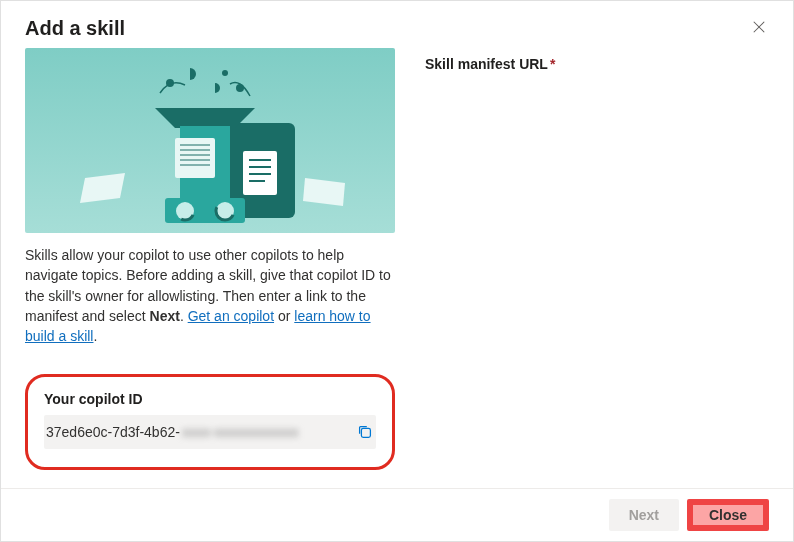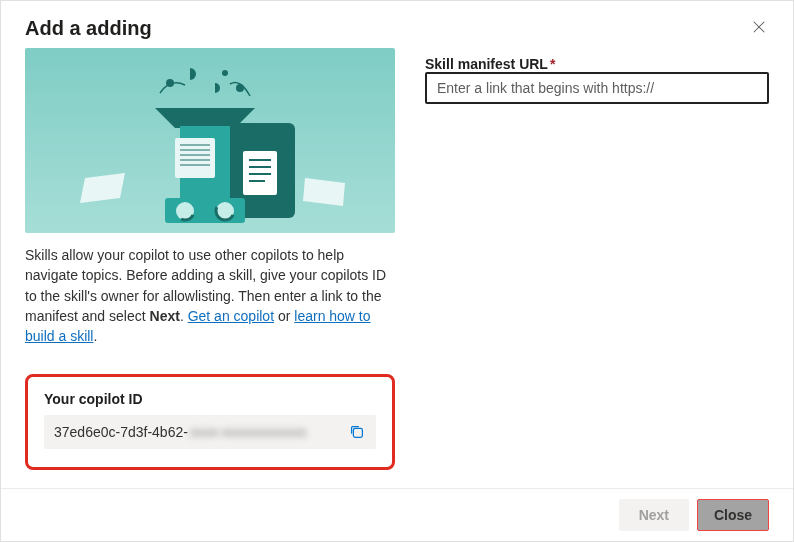--- a/index.html
+++ b/index.html
@@ -26,29 +26,29 @@
     overflow: hidden;
     border-radius: 2px;
     margin-bottom: 12px;
   }
   .illustration svg { position: absolute; inset: 0; }
   .desc { font-size: 14px; line-height: 1.45; color: #323130; margin-bottom: 28px; }
   .desc a { color: #106ebe; text-decoration: underline; }
   .desc .bold { font-weight: 600; }
   .highlight-box {
     border: 3px solid #e02b20;
-    border-radius: 8px;
+    border-radius: 20px;
     padding: 14px 16px 18px;
     margin-bottom: 8px;
   }
   .copilot-label { font-size: 14px; font-weight: 600; margin-bottom: 8px; color: #201f1e; }
   .id-row {
     background: #f3f2f1;
     border-radius: 2px;
-    padding: 8px 10px;
+    padding: 8px 2px;
     display: flex; align-items: center; justify-content: space-between;
     font-size: 14px;
     color: #323130;
   }
   .id-blur { filter: blur(3px); color: #8a8a8a; margin-left: 2px; }
   .copy-icon { width: 18px; height: 18px; color: #0078d4; cursor: pointer; flex-shrink: 0; }
   .field-label { font-size: 14px; font-weight: 600; margin-bottom: 0; color: #201f1e; }
   .req { color: #a4262c; margin-left: 2px; }
   .url-input {
     width: 100%;
@@ -79,30 +79,30 @@
     cursor: pointer;
     font-weight: 600;
   }
   .btn-next {
     background: #f3f2f1;
     border: none;
     color: #a19f9d;
     cursor: default;
   }
   .btn-close {
-    background: #a3a3a3;
-    border: 1px solid #ef4444;
+    background: #fca5a5;
+    border: 6px solid #ef4444;
     color: #323130;
   }
 </style>
 </head>
 <body>
 
 <div class="header">
-  <h1>Add a adding</h1>
+  <h1>Add a skill</h1>
   <div class="close-x">
     <svg viewBox="0 0 16 16" width="14" height="14" stroke="currentColor" stroke-width="1.2" fill="none">
       <line x1="2" y1="2" x2="14" y2="14"></line>
         <line x1="14" y1="2" x2="2" y2="14"></line>
     </svg>
   </div>
 </div>
 
 <div class="body">
   <div class="left">
@@ -137,21 +137,21 @@
         <circle cx="200" cy="25" r="3" fill="#1a6d66"></circle>
         <circle cx="215" cy="40" r="4" fill="#1a6d66"></circle>
         <path d="M165 20 a6 6 0 1 1 0 12 l0 -6 z" fill="#1a6d66"></path>
         <path d="M190 35 a5 5 0 1 1 0 10 l0 -5 z" fill="#1a6d66"></path>
         <path d="M135 45 q10 -15 25 -8" stroke="#1a6d66" stroke-width="1.5" fill="none"></path>
         <path d="M225 48 q-10 -18 -20 -12" stroke="#1a6d66" stroke-width="1.5" fill="none"></path>
       </svg>
     </div>
 
     <p class="desc">
-      <span>Skills allow your copilot to use other copilots to help navigate topics. Before adding a skill, give your copilots ID to the skill's owner for allowlisting. Then enter a link to the manifest and select </span><span class="bold">Next</span><span>. </span><a href="#">Get an copilot</a><span> or </span><a href="#">learn how to build a skill</a><span>.</span>
+      <span>Skills allow your copilot to use other copilots to help navigate topics. Before adding a skill, give that copilot ID to the skill's owner for allowlisting. Then enter a link to the manifest and select </span><span class="bold">Next</span><span>. </span><a href="#">Get an copilot</a><span> or </span><a href="#">learn how to build a skill</a><span>.</span>
     </p>
 
     <div class="highlight-box">
       <div class="copilot-label">Your copilot ID</div>
       <div class="id-row">
         <span>
           <span>37ed6e0c-7d3f-4b62-</span><span class="id-blur">xxxx-xxxxxxxxxxxx</span>
         </span>
         <span class="copy-icon">
           <svg viewBox="0 0 20 20" width="18" height="18" fill="none" stroke="currentColor" stroke-width="1.4">
@@ -160,20 +160,19 @@
           </svg>
         </span>
       </div>
     </div>
   </div>
 
   <div class="right">
     <div class="field-label">
       <span>Skill manifest URL</span><span class="req">*</span>
     </div>
-    <input type="text" class="url-input" placeholder="Enter a link that begins with https://" style="">
   </div>
 </div>
 
 <div class="footer">
   <button class="btn btn-next" disabled="">Next</button>
   <button class="btn btn-close">Close</button>
 </div>
 
 </body></html>

